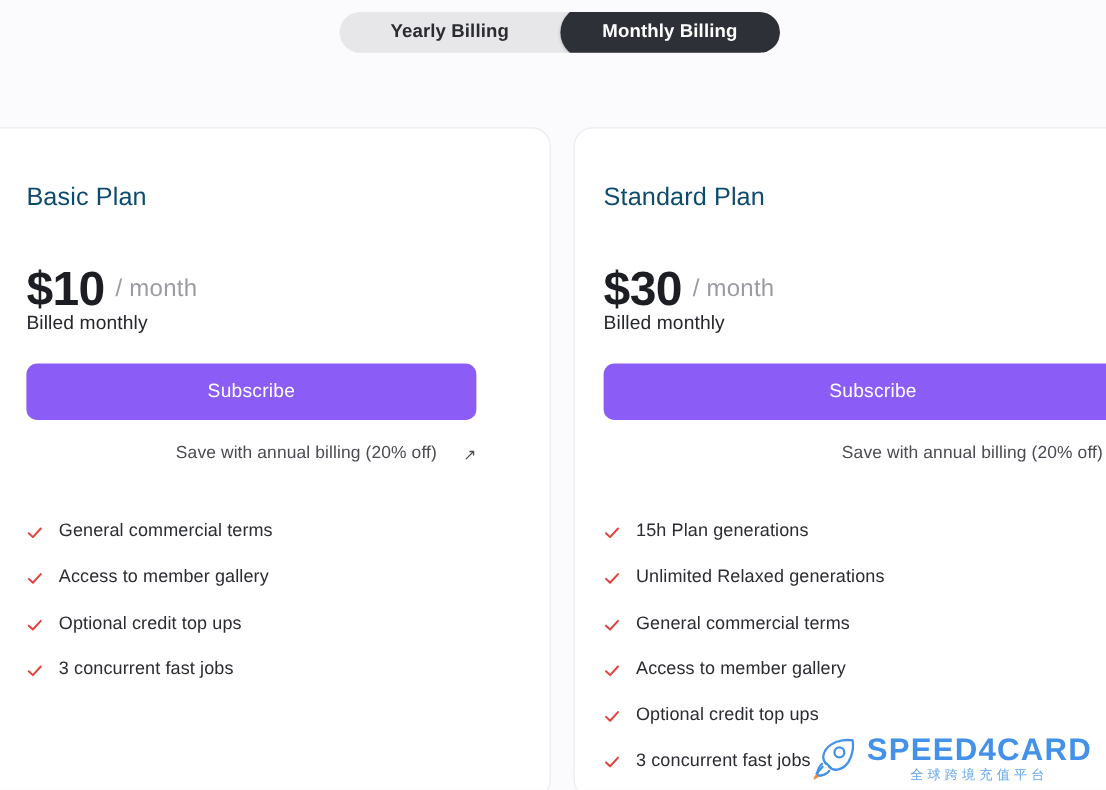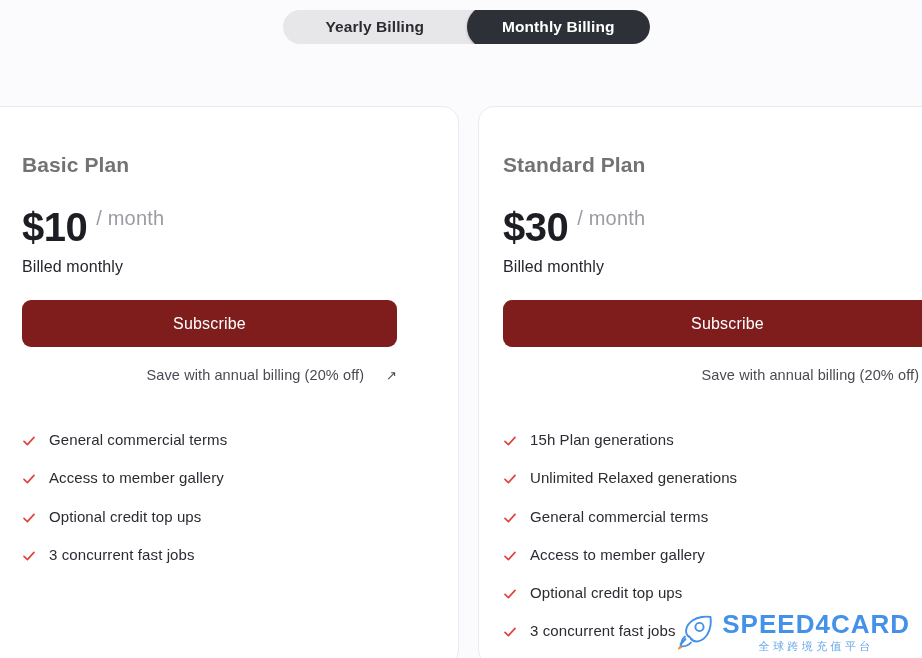--- a/index.html
+++ b/index.html
@@ -69,31 +69,30 @@
     padding: 46px 0 0 0;
   }
   .card.basic    { left: -40px; width: 499px; }
   .card.standard { left: 478px; width: 499px; }
 
   .card-inner { padding: 0 61px 0 61px; }
   .card.standard .card-inner { padding: 0 24px 0 24px; }
 
   .plan-name {
     font-size: 21px;
-    font-weight: 700;
-    color: #737373;
-    letter-spacing: .1px;
-    margin-bottom: 30px;
+    font-weight: 400;
+    color: #0c4a6e;
+    letter-spacing: .1px;
+    margin-bottom: 44px;
   }
 
   .price-row {
     display: flex;
-    align-items: flex-start;
+    align-items: center;
     gap: 9px;
-    margin-bottom: 11px;
   }
   .price-amount {
     font-size: 40px;
     font-weight: 700;
     color: #1d1e23;
     letter-spacing: -.5px;
     line-height: 1;
   }
   .price-period {
     font-size: 20px;
@@ -105,21 +104,21 @@
     font-size: 16px;
     color: #25262c;
     letter-spacing: .1px;
     margin-bottom: 24px;
   }
 
   .subscribe-btn {
     display: block;
     width: 100%;
     height: 47px;
-    background: #7f1d1d;
+    background: #8b5cf6;
     color: #ffffff;
     border: none;
     border-radius: 9px;
     font-family: inherit;
     font-size: 16px;
     letter-spacing: .2px;
     cursor: pointer;
   }
 
   .annual-link-row {

